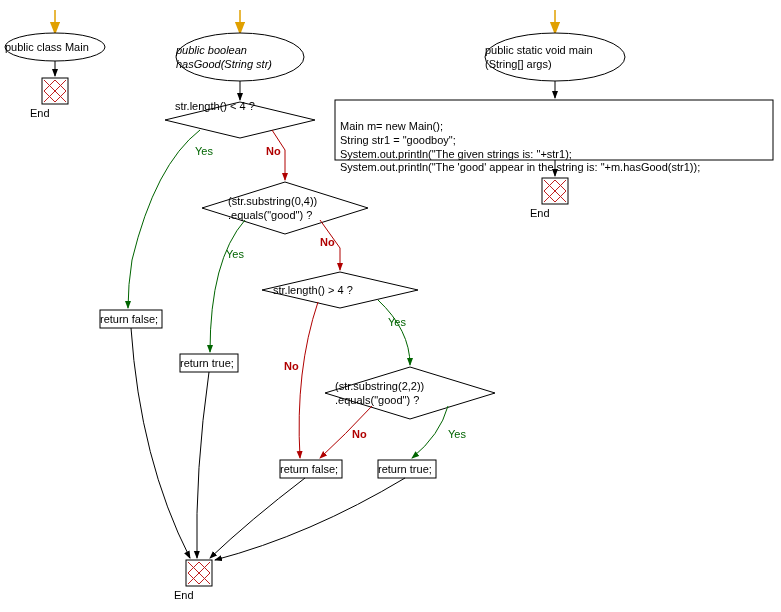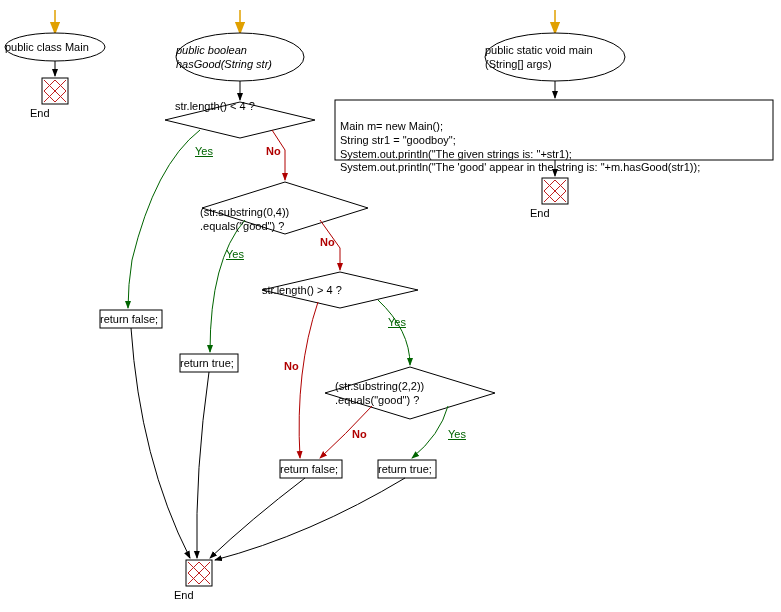--- a/index.html
+++ b/index.html
@@ -22,21 +22,21 @@
     text-align: left;
     line-height: 1.25;
     white-space: pre;
     pointer-events: none;
   }
   .edge-label {
     position: absolute;
     font-size: 11px;
     pointer-events: none;
   }
-  .yes { color: #006400; text-decoration: underline; }
+  .yes { color: #006400; }
   .no  { color: #b00000; font-weight: bold; }
 </style>
 </head>
 <body>
 
 <svg width="781" height="612" viewBox="0 0 781 612">
   <defs>
     <marker id="arrow-green" markerWidth="8" markerHeight="8" refX="7" refY="3" orient="auto">
       <path d="M0,0 L8,3 L0,6 Z" fill="#006400"></path>
     </marker>
@@ -125,23 +125,23 @@
     <line x1="566" y1="180" x2="544" y2="202" stroke="#c02020"></line>
   </g>
 </svg>
 
 <div class="node-text" style="left:5px; top:41px; width:100px;">public class Main</div>
 <div class="node-text" style="left:30px; top:107px; width:50px;">End</div>
 
 <div class="node-text" style="left:176px; top:44px; width:128px;font-style:italic;">public boolean
 hasGood(String str)</div>
 <div class="node-text" style="left:175px; top:100px; width:130px;">str.length() &lt; 4 ?</div>
-<div class="node-text" style="left:200px; top:195px; width:150px;margin-top:11px;">(str.substring(0,4))
+<div class="node-text" style="left:228px; top:195px; width:150px;">(str.substring(0,4))
 .equals("good") ?</div>
-<div class="node-text" style="left:262px; top:284px; width:134px;">str.length() &gt; 4 ?</div>
+<div class="node-text" style="left:273px; top:284px; width:134px;">str.length() &gt; 4 ?</div>
 <div class="node-text" style="left:335px; top:380px; width:150px;">(str.substring(2,2))
 .equals("good") ?</div>
 
 <div class="node-text" style="left:100px; top:313px; width:62px;">return false;</div>
 <div class="node-text" style="left:180px; top:357px; width:58px;">return true;</div>
 <div class="node-text" style="left:280px; top:463px; width:62px;">return false;</div>
 <div class="node-text" style="left:378px; top:463px; width:58px;">return true;</div>
 <div class="node-text" style="left:174px; top:589px; width:50px;">End</div>
 
 <div class="node-text" style="left:485px; top:44px; width:140px;">public static void main

